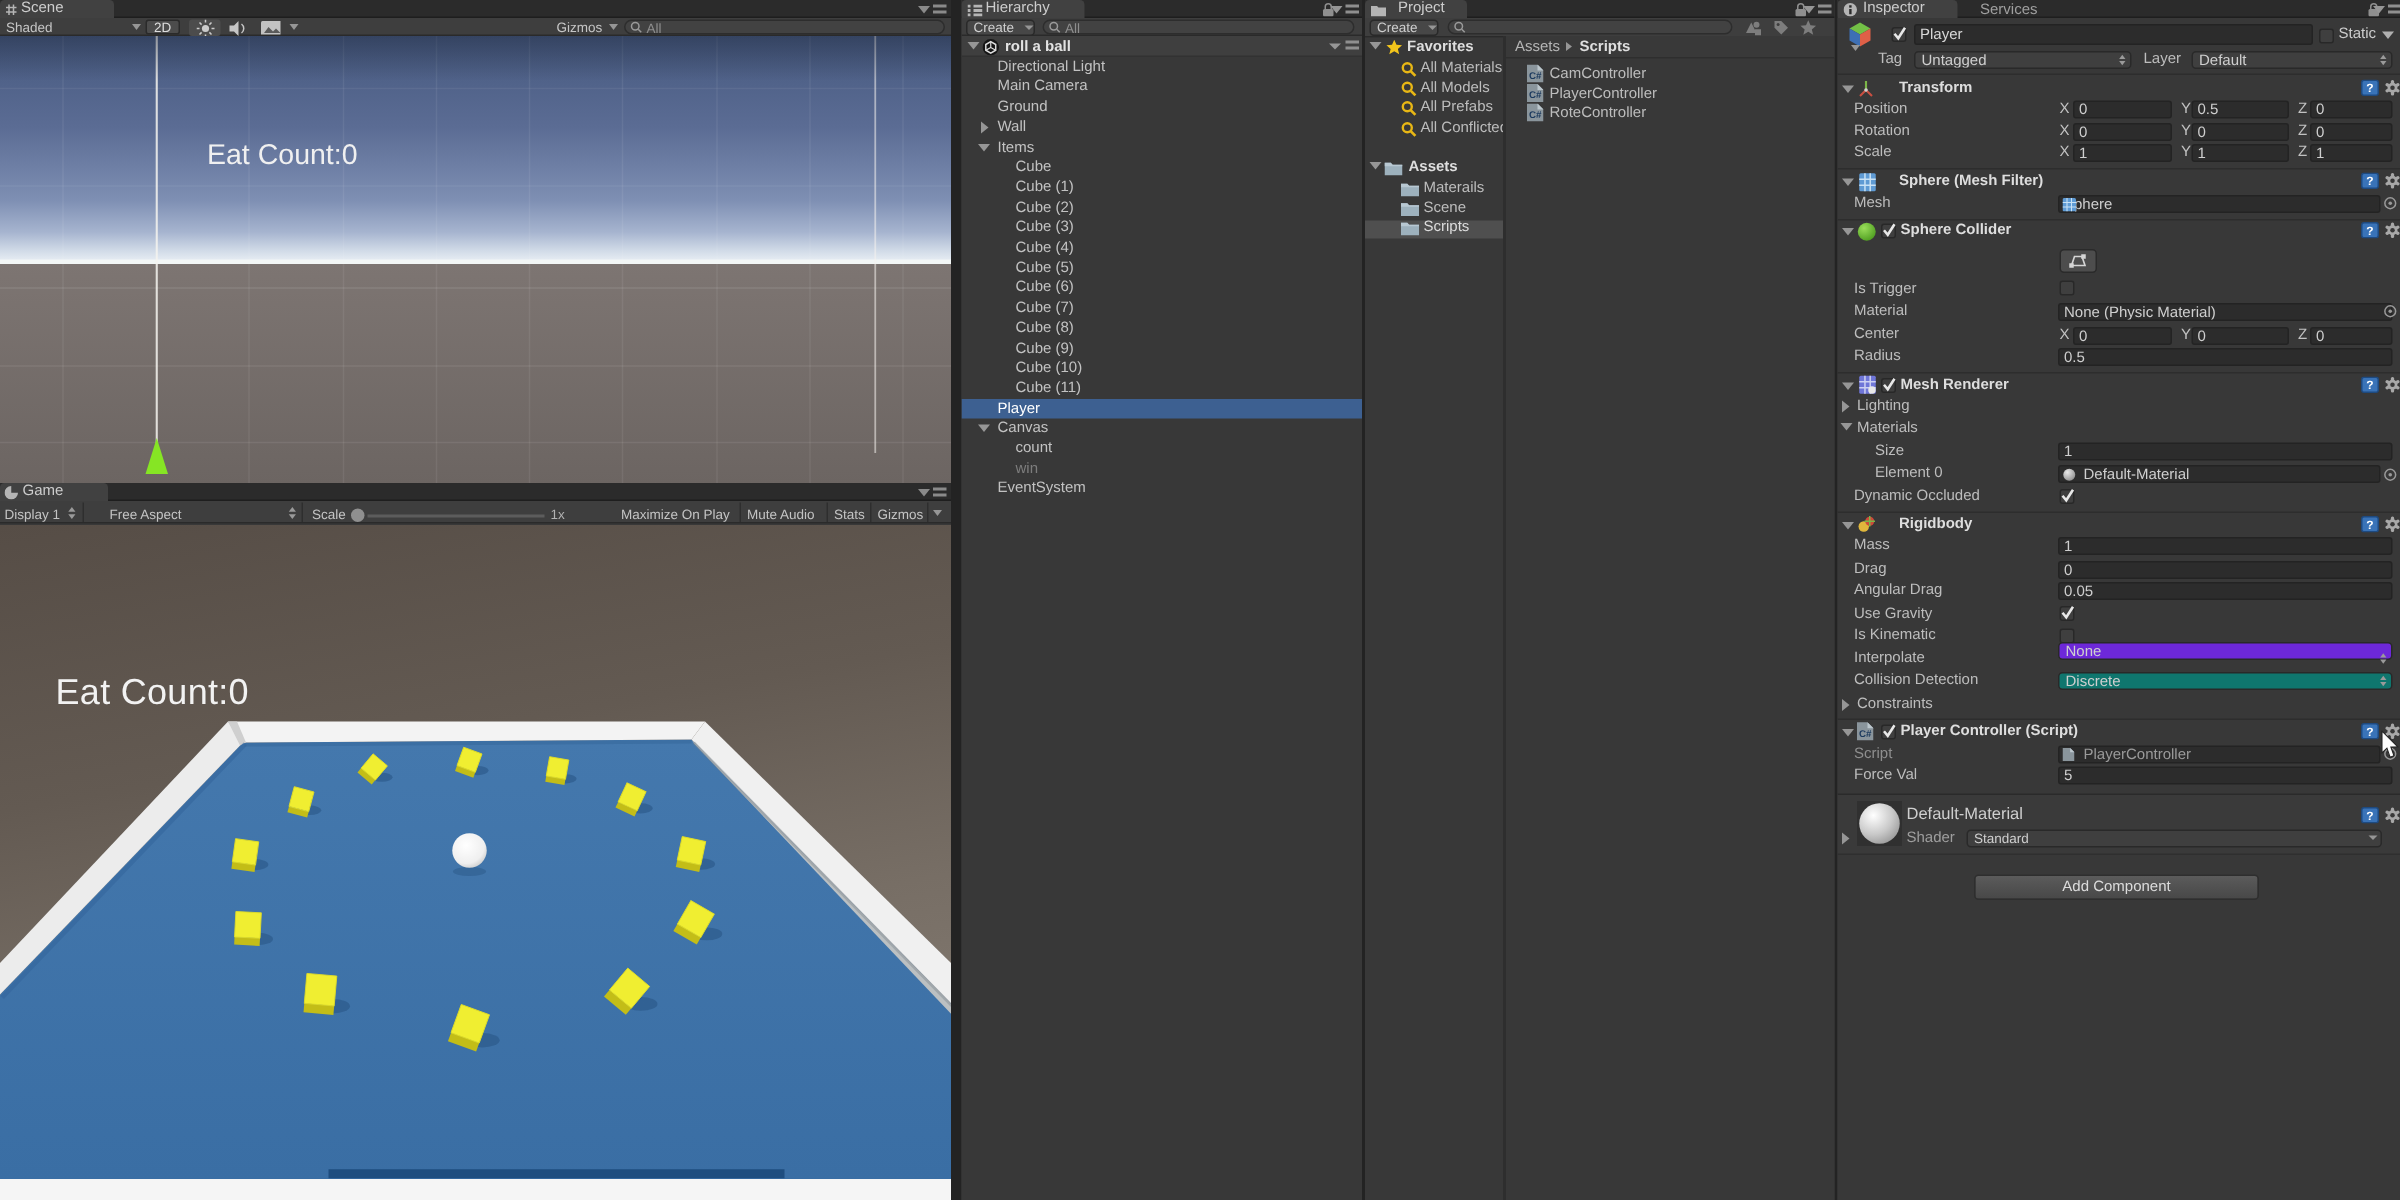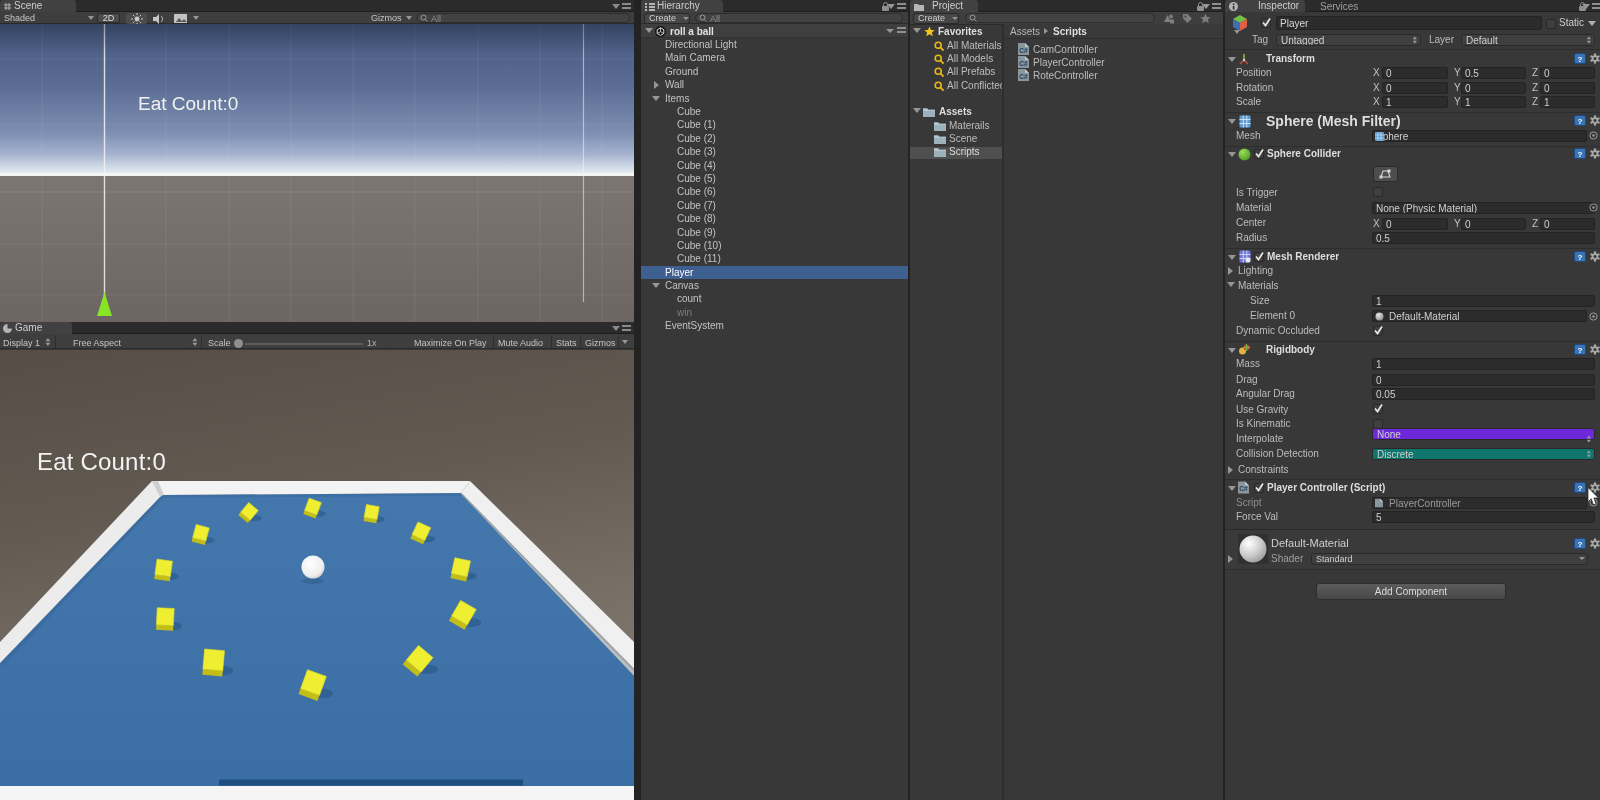--- a/index.html
+++ b/index.html
@@ -432,21 +432,21 @@
 <div class="t" style="left:123px;top:56.8px;">PlayerController</div>
 <svg class="a" style="left:108px;top:69px" width="11" height="12" viewBox="0 0 11 12">
       <path d="M0 0h7l4 4v8H0z" fill="#8a959c"></path>
       <path d="M7 0l4 4H7z" fill="#bcc7cd"></path>
       <text x="5.5" y="9.5" font-size="6.5" font-weight="bold" fill="#1c3a5e" text-anchor="middle" font-family="Liberation Sans,sans-serif">C#</text>
     </svg>
 <div class="t" style="left:123px;top:70.1px;">RoteController</div>
 </div>
 <div class="a" style="left:1225px;top:0;width:375px;height:800px;background:#383838;overflow:hidden">
 <div class="tabrow"></div>
-<div class="tab" style="left:0;width:80px;text-align:left;padding-left:33px">Inspector</div>
+<div class="tab" style="left:0;width:80px;text-align:left;padding-left:17px">Inspector</div>
 <svg class="a" style="left:4px;top:2px" width="9" height="9">
       <circle cx="4.5" cy="4.5" r="4.5" fill="#b5b5b5"></circle>
       <rect x="3.8" y="1.5" width="1.6" height="1.6" fill="#2b2b2b"></rect>
       <rect x="3.8" y="4" width="1.6" height="3.5" fill="#2b2b2b"></rect>
     </svg>
 <div class="t" style="left:95px;top:1px;color:#9f9f9f">Services</div>
 <svg class="a" style="left:353px;top:2px" width="9" height="9">
       <rect x="1" y="4" width="7" height="5" rx="1" fill="#8f8f8f"></rect>
       <path d="M2.5 4V2.5a2 2 0 014 0V4" stroke="#8f8f8f" fill="none"></path>
     </svg>
@@ -518,21 +518,21 @@
 <div class="t" style="left:229px;top:96.3px;color:#c2c2c2">Y</div>
 <div class="field" style="left:236px;top:96px;width:65px;height:12px;line-height:11px">1</div>
 <div class="t" style="left:307px;top:96.3px;color:#c2c2c2">Z</div>
 <div class="field" style="left:315px;top:96px;width:55px;height:12px;line-height:11px">1</div>
 <div class="sep" style="top:112px"></div>
 <div class="tri-d" style="left:3px;top:119px"></div>
 <svg class="a" style="left:14px;top:115px" width="12" height="13">
       <rect x="0.5" y="0.5" width="11" height="12" rx="1" fill="#5f9bd4"></rect>
       <path d="M0.5 4.5h11M0.5 8.5h11M4.3 0.5v12M7.8 0.5v12" stroke="#c9e2f5" stroke-width="1"></path>
     </svg>
-<div class="t b" style="left:41px;top:115px;font-size:14px">Sphere (Mesh Filter)</div>
+<div class="t b" style="left:41px;top:115px;font-size:10px">Sphere (Mesh Filter)</div>
 <svg class="a" style="left:349px;top:115px" width="12" height="11">
       <rect x="0.5" y="0.5" width="11" height="10" rx="1.5" fill="#3973b8" stroke="#1e4a80"></rect>
       <text x="6" y="8.6" font-size="8" font-weight="bold" fill="#fff" text-anchor="middle" font-family="Liberation Sans,sans-serif">?</text>
     </svg>
 <svg class="a" style="left:364px;top:115px" width="12" height="11" viewBox="0 0 11 11">
       <g fill="#a8a8a8">
         <rect x="4.4" y="0.3" width="2.2" height="10.4" rx="1"></rect>
         <g transform="rotate(60 5.5 5.5)">
           <rect x="4.4" y="0.3" width="2.2" height="10.4" rx="1"></rect>
         </g>

